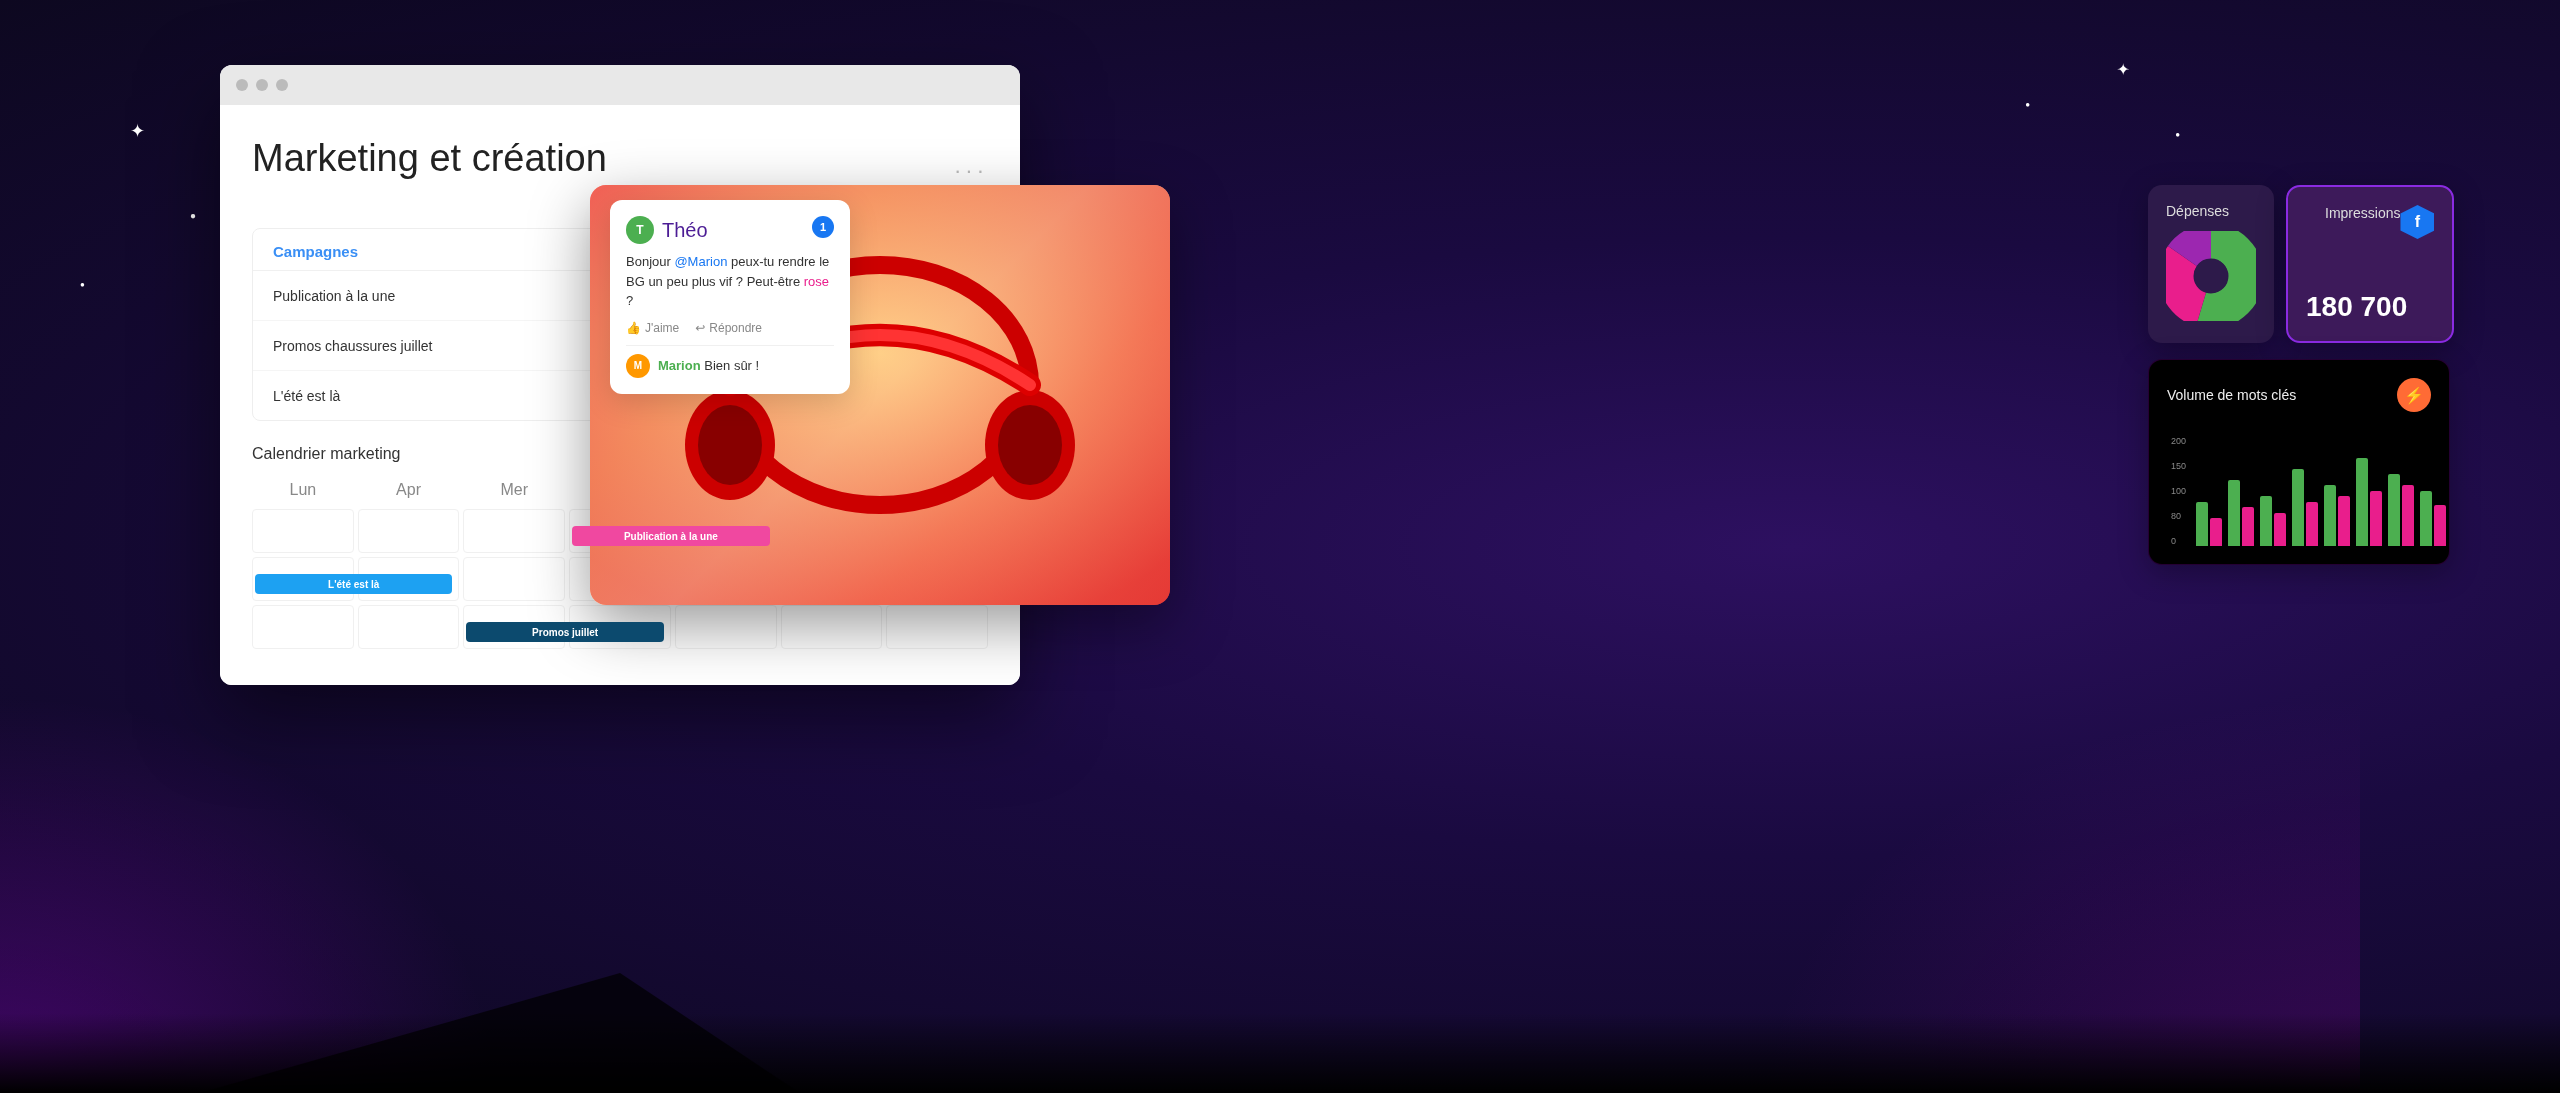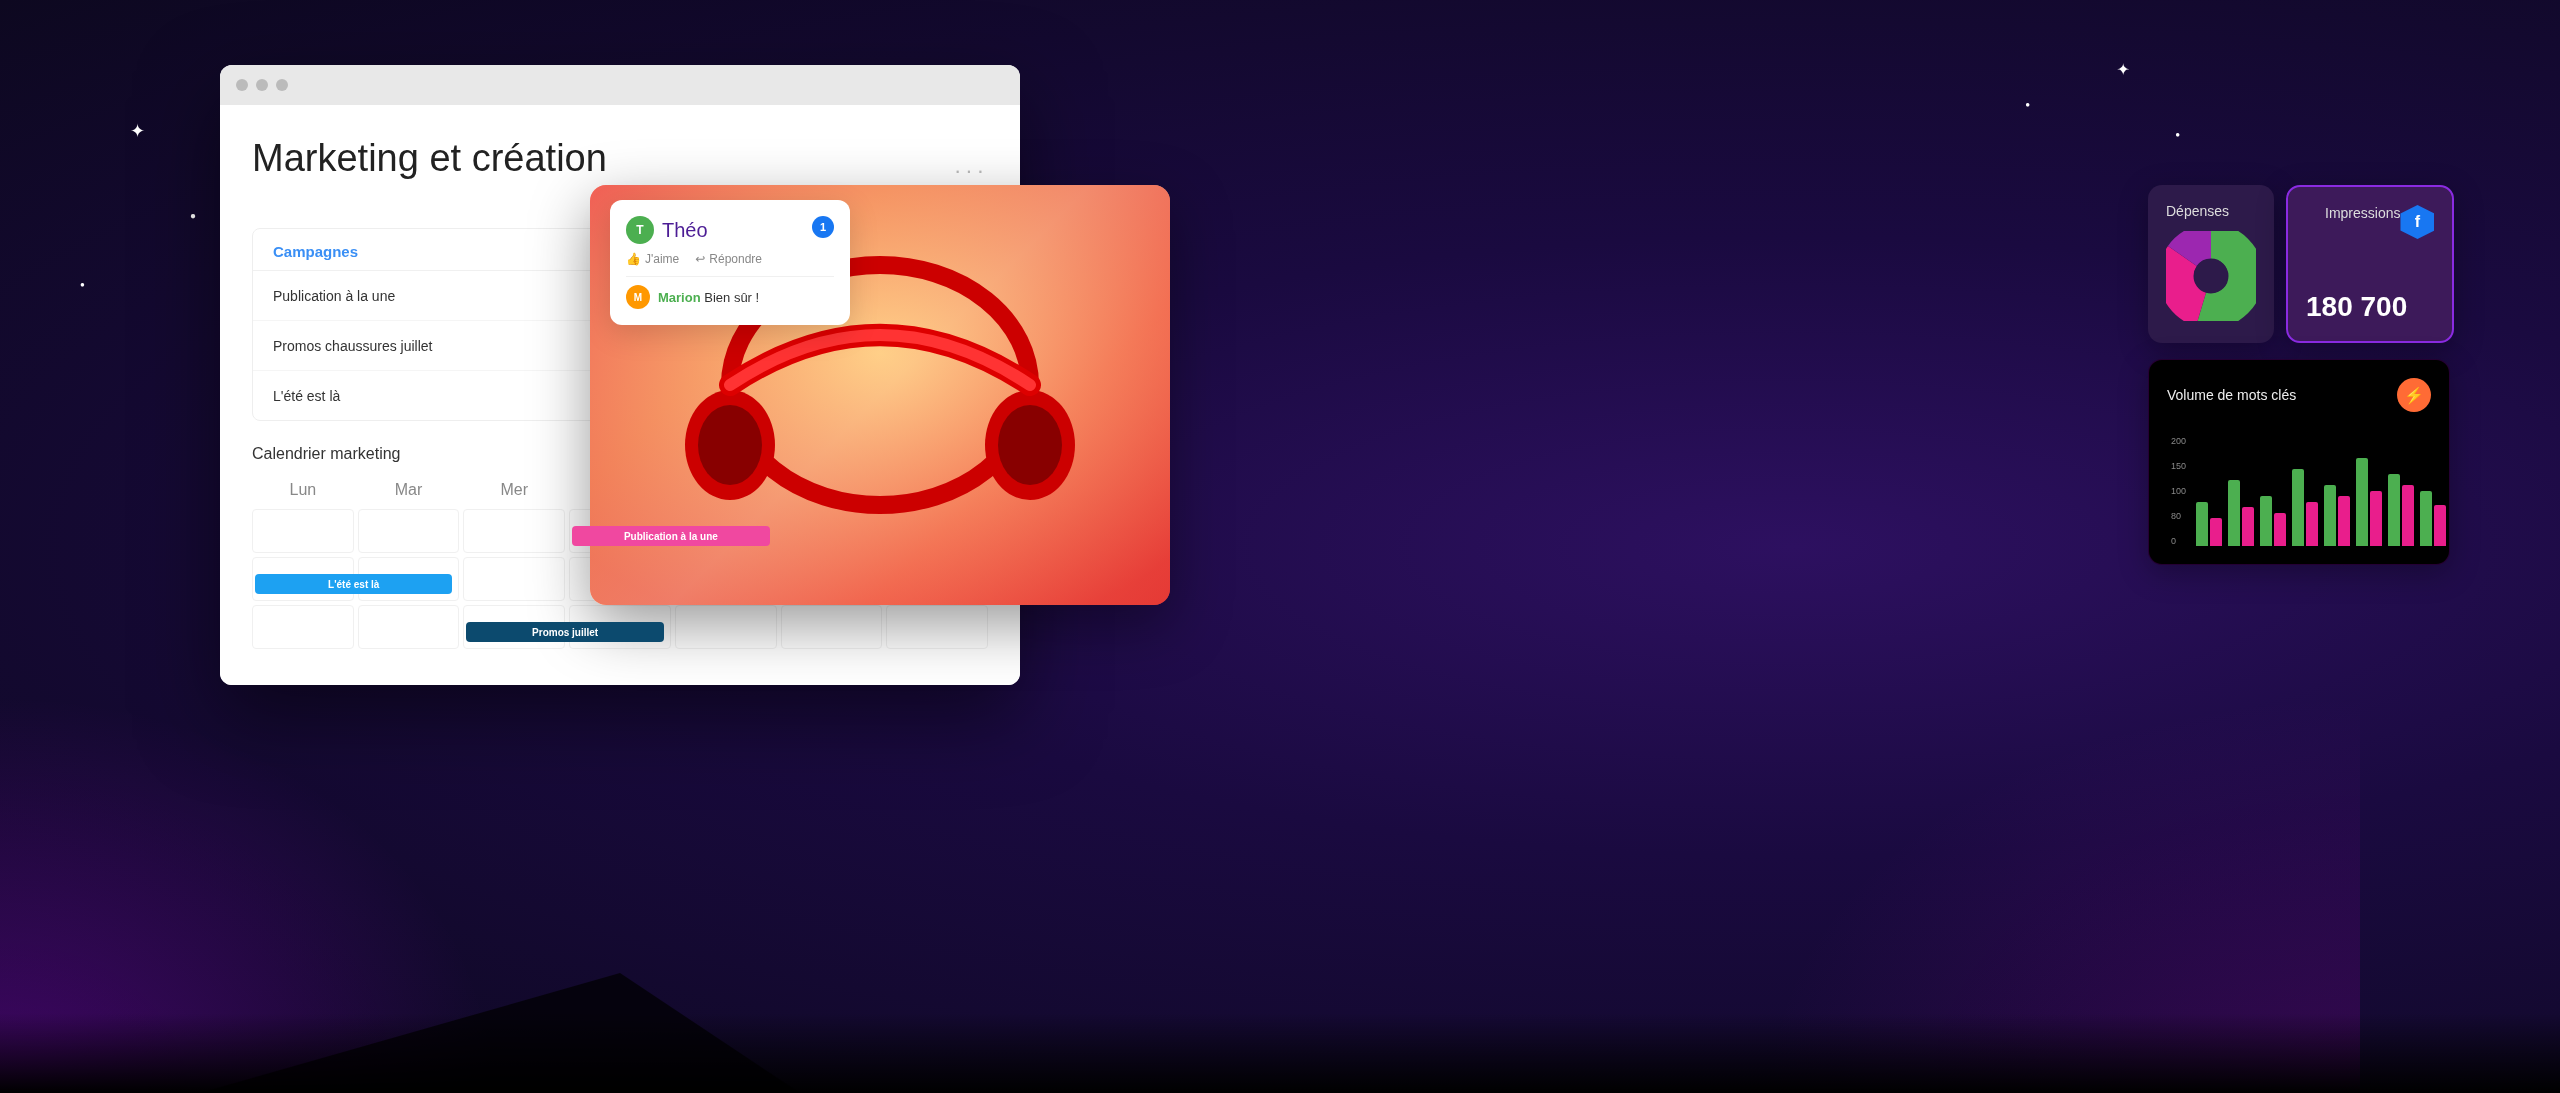--- a/index.html
+++ b/index.html
@@ -474,21 +474,21 @@
       </div>
     </div>
 
     <div class="calendar-section">
       <div class="calendar-title">Calendrier marketing</div>
 
       <div style="overflow:hidden;">
 
         <div style="display:grid;grid-template-columns:repeat(7,1fr);gap:4px;margin-bottom:2px;">
           <div class="cal-header">Lun</div>
-          <div class="cal-header">Mar</div>
+          <div class="cal-header">Apr</div>
           <div class="cal-header">Mer</div>
           <div class="cal-header">Jeu</div>
           <div class="cal-header">Ven</div>
           <div class="cal-header">Sam</div>
           <div class="cal-header">Dim</div>
         </div>
 
         <div style="display:grid;grid-template-columns:repeat(7,1fr);gap:4px;margin-bottom:4px;position:relative;">
           <div class="cal-cell"></div>
           <div class="cal-cell"></div>
@@ -556,20 +556,23 @@
     </svg>
   </div>
 </div>
 
 <div class="chat-popup">
   <div class="chat-notification-badge">1</div>
   <div class="chat-user-row">
     <div class="chat-avatar">T</div>
     <span class="chat-username">Théo</span>
   </div>
+  <div class="chat-message">
+    Bonjour <span class="chat-mention">@Marion</span> peux-tu rendre le BG un peu plus vif ? Peut-être <span class="chat-color">rose</span> ?
+  </div>
   <div class="chat-actions">
     <div class="chat-action">
       <span>👍</span>
       <span>J'aime</span>
     </div>
     <div class="chat-action">
       <span>↩</span>
       <span>Répondre</span>
     </div>
   </div>

